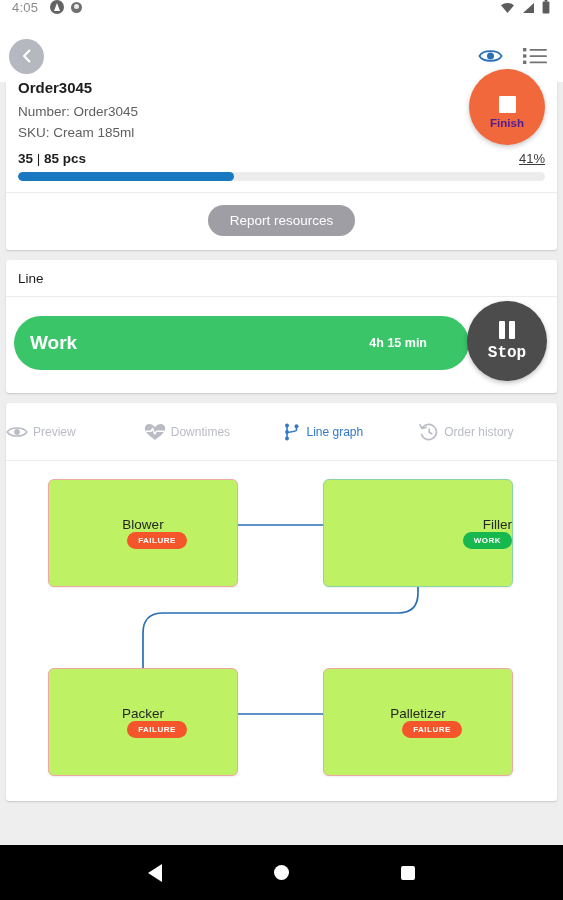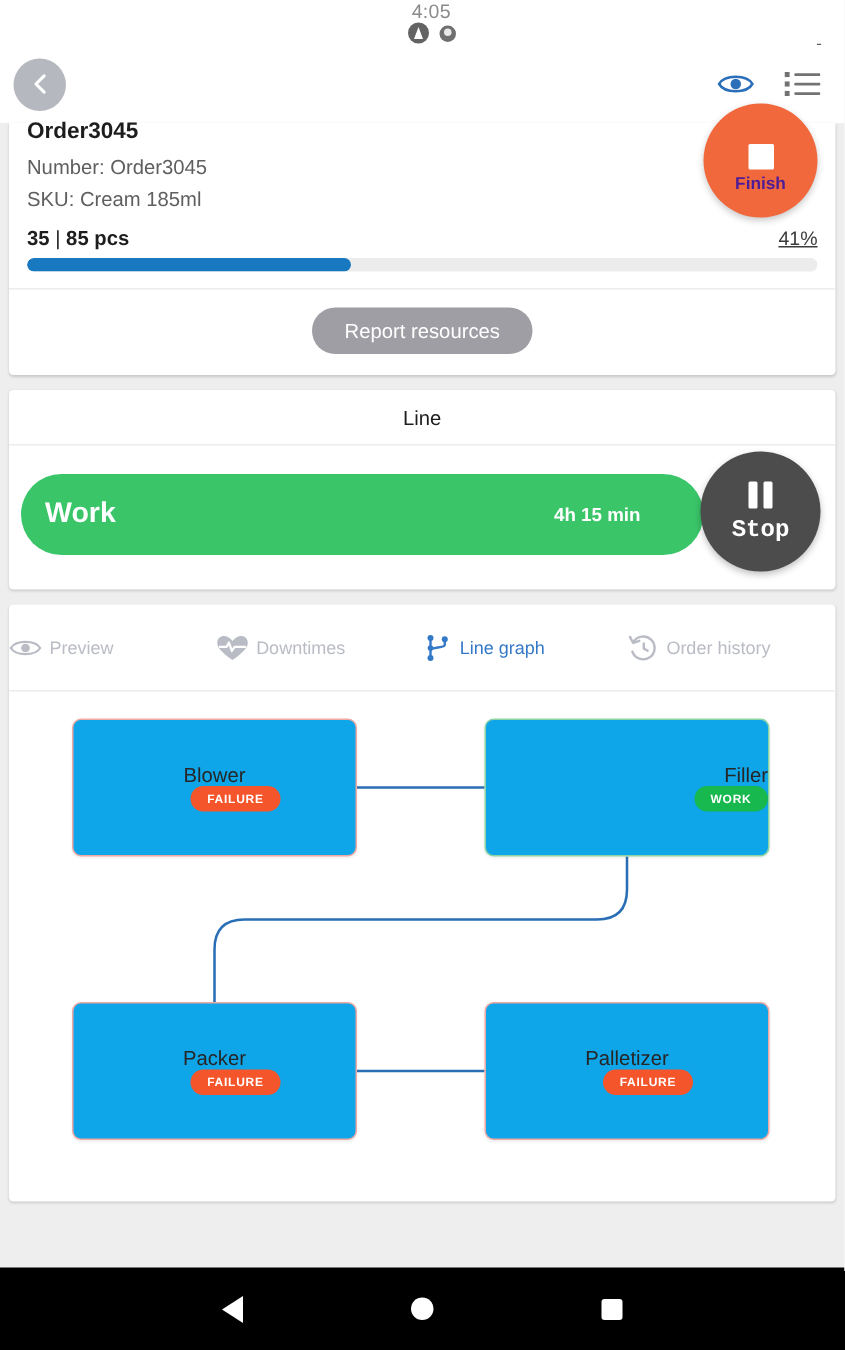--- a/index.html
+++ b/index.html
@@ -13,21 +13,21 @@
     position: relative;
     width: 563px; height: 900px;
     background: #eeeeee;
   }
 
   
   .statusbar {
     position: absolute; top: 0; left: 0;
     width: 563px; height: 30px;
     background: #ffffff;
-    display: flex; align-items: center; flex-direction: column;
+    display: flex; align-items: flex-start;
   }
   .sb-time {
     font-size: 13px; color: #8b8b8b; margin-left: 12px; letter-spacing: .2px;
   }
   .sb-left-icons { display: flex; align-items: center; gap: 7px; margin-left: 12px; }
   .sb-dot-icon {
     width: 14px; height: 14px; border-radius: 50%;
     background: #636363; position: relative;
   }
   .sb-dot-icon.a::after {
@@ -118,21 +118,20 @@
     cursor: pointer; overflow: hidden;
   }
   .fab-finish .sq { width: 17px; height: 17px; background: #ffffff; border-radius: 1px; margin-top: 10px; }
   .fab-finish .lbl { font-size: 11.5px; font-weight: bold; }
 
   
   .line-card { margin: 10px 6px 0 6px; }
   .line-head {
     font-size: 13.5px; color: #1d1d1d; padding: 11px 12px 10px 12px;
     border-bottom: 1px solid #ececec;
-    text-align: center;
   }
   .line-body { position: relative; padding: 18px 0 18px 0; height: 96px; }
   .work-bar {
     position: absolute; left: 8px; top: 19px;
     width: 455px; height: 54px;
     background: #3ac569; border-radius: 27px;
     display: flex; align-items: center; color: #ffffff;
   }
   .work-bar .wlabel { font-size: 19px; font-weight: bold; margin-left: 16px; }
   .work-bar .wtime { margin-left: auto; margin-right: 42px; font-size: 12.5px; font-weight: bold; }
@@ -155,22 +154,22 @@
     height: 58px; align-items: center;
   }
   .tab {
     flex: 1; display: flex; flex-direction: row; align-items: center;
     gap: 5px; cursor: pointer; color: #b9bcc4;
   }
   .tab .tlabel { font-size: 12px; }
   .tab.active { color: #3478c8; }
   .graph-area { position: relative; height: 340px; }
   .node {
-    position: absolute; width: 190px; height: 92px;
-    border-radius: 6px; background: #0ea5e9;
+    position: absolute; width: 190px; height: 108px;
+    border-radius: 6px; background: #bef264;
     border: 1px solid #f0a9a2;
     display: flex; flex-direction: column; align-items: center;
     justify-content: center; gap: 0;
     box-shadow: 0 1px 2px rgba(0,0,0,.07);
     cursor: pointer;
   }
   .node.ok { border-color: #8cd4a4; }
   .node .nname { font-size: 13.5px; color: #262626; }
   .badge {
     font-size: 8px; font-weight: bold; color: #ffffff;

